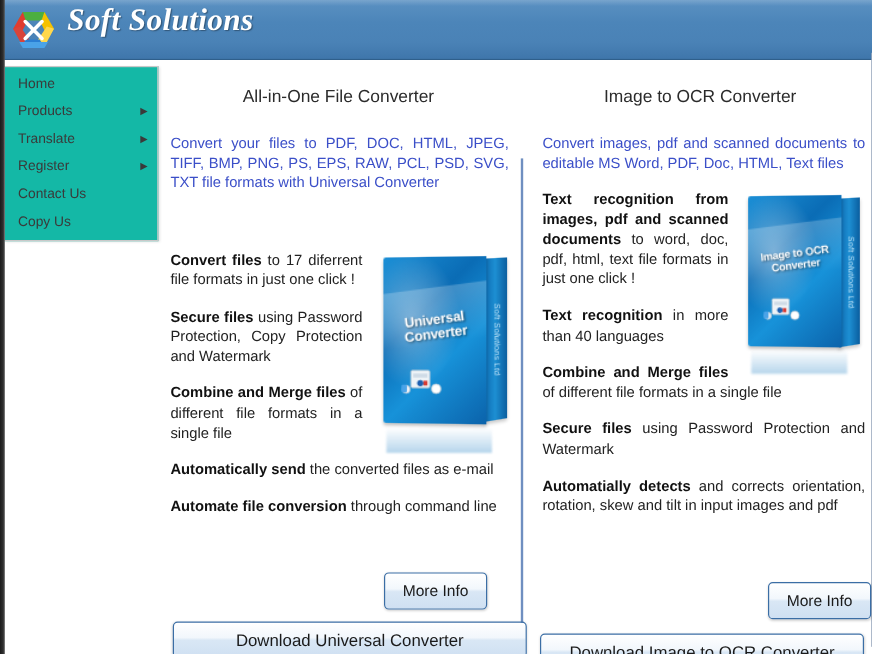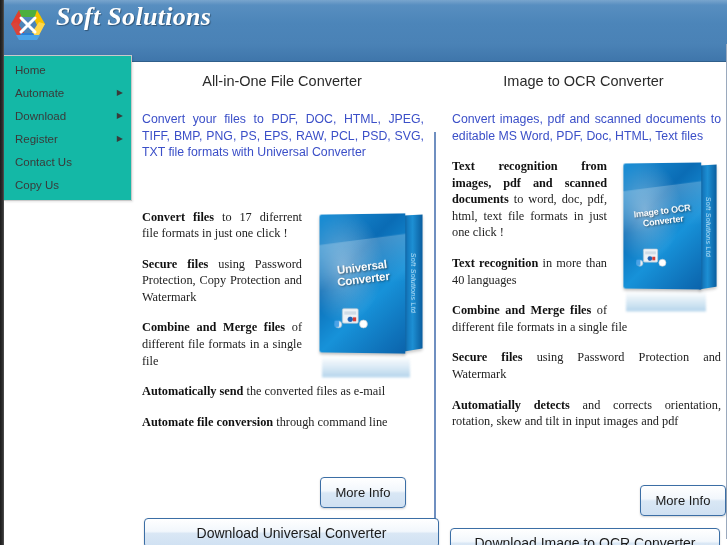--- a/index.html
+++ b/index.html
@@ -14,21 +14,21 @@
 
   
   #win-edge {
     position:absolute; left:0; top:0; width:4px; height:545px;
     background:linear-gradient(to right,#1b1b1b 0%, #2e2e2e 60%, #555 100%);
     z-index:40;
   }
 
   
   #header {
-    position:absolute; left:0; top:0; width:727px; height:62px;
+    position:absolute; left:0; top:0; width:727px; height:50px;
     background:#4a84b8;
     background-image:
       linear-gradient(to bottom,#5b91c2 0%, #4c85b9 38%, #4a82b6 72%, #3f76ab 100%),
       repeating-linear-gradient(to right, rgba(255,255,255,.055) 0 12px, rgba(0,0,0,0) 12px 26px);
     background-blend-mode:normal, overlay;
     border-bottom:1px solid #2f5f8b;
     overflow:hidden;
   }
   #header:after{
     content:""; position:absolute; left:0; top:0; width:727px; height:5px;
@@ -125,21 +125,21 @@
     text-align:justify; margin:21px 0 0 0;
   }
   #col-left .prod-intro { padding:0 8px 0 10px; }
   #col-right .prod-intro { padding:0 6px 0 12px; }
 
   .body-block { position:relative; margin-top:14px; }
   .body-text {
     font-size:12.3px; line-height:16.6px; color:#222;
     text-align:justify;
   }
-  .body-text p { margin:0 0 14px 0;font-family:Liberation Serif, serif; }
+  .body-text p { margin:0 0 14px 0; }
   .body-text b { font-weight:bold; color:#111; }
 
   #col-left .body-text  { padding:0 8px 0 10px;margin-top:48px; }
   #col-right .body-text { padding:0 6px 0 12px; }
 
   
   .boxshot { float:right; position:relative; }
   #boxshot-left  { width:120px; height:165px; margin:2px 0 2px 10px; }
   #boxshot-right { width:108px; height:150px; margin:2px 2px 2px 10px; }
 
@@ -233,25 +233,25 @@
   </div>
 
 </div>
 
 <div id="sidebar">
   <div class="nav-item">
     <span class="nav-label">Home</span>
     <span class="nav-arrow"></span>
   </div>
   <div class="nav-item">
-    <span class="nav-label">Automate</span>
+    <span class="nav-label">Products</span>
     <span class="nav-arrow">▶</span>
   </div>
   <div class="nav-item">
-    <span class="nav-label">Download</span>
+    <span class="nav-label">Translate</span>
     <span class="nav-arrow">▶</span>
   </div>
   <div class="nav-item">
     <span class="nav-label">Register</span>
     <span class="nav-arrow">▶</span>
   </div>
   <div class="nav-item">
     <span class="nav-label">Contact Us</span>
     <span class="nav-arrow"></span>
   </div>

